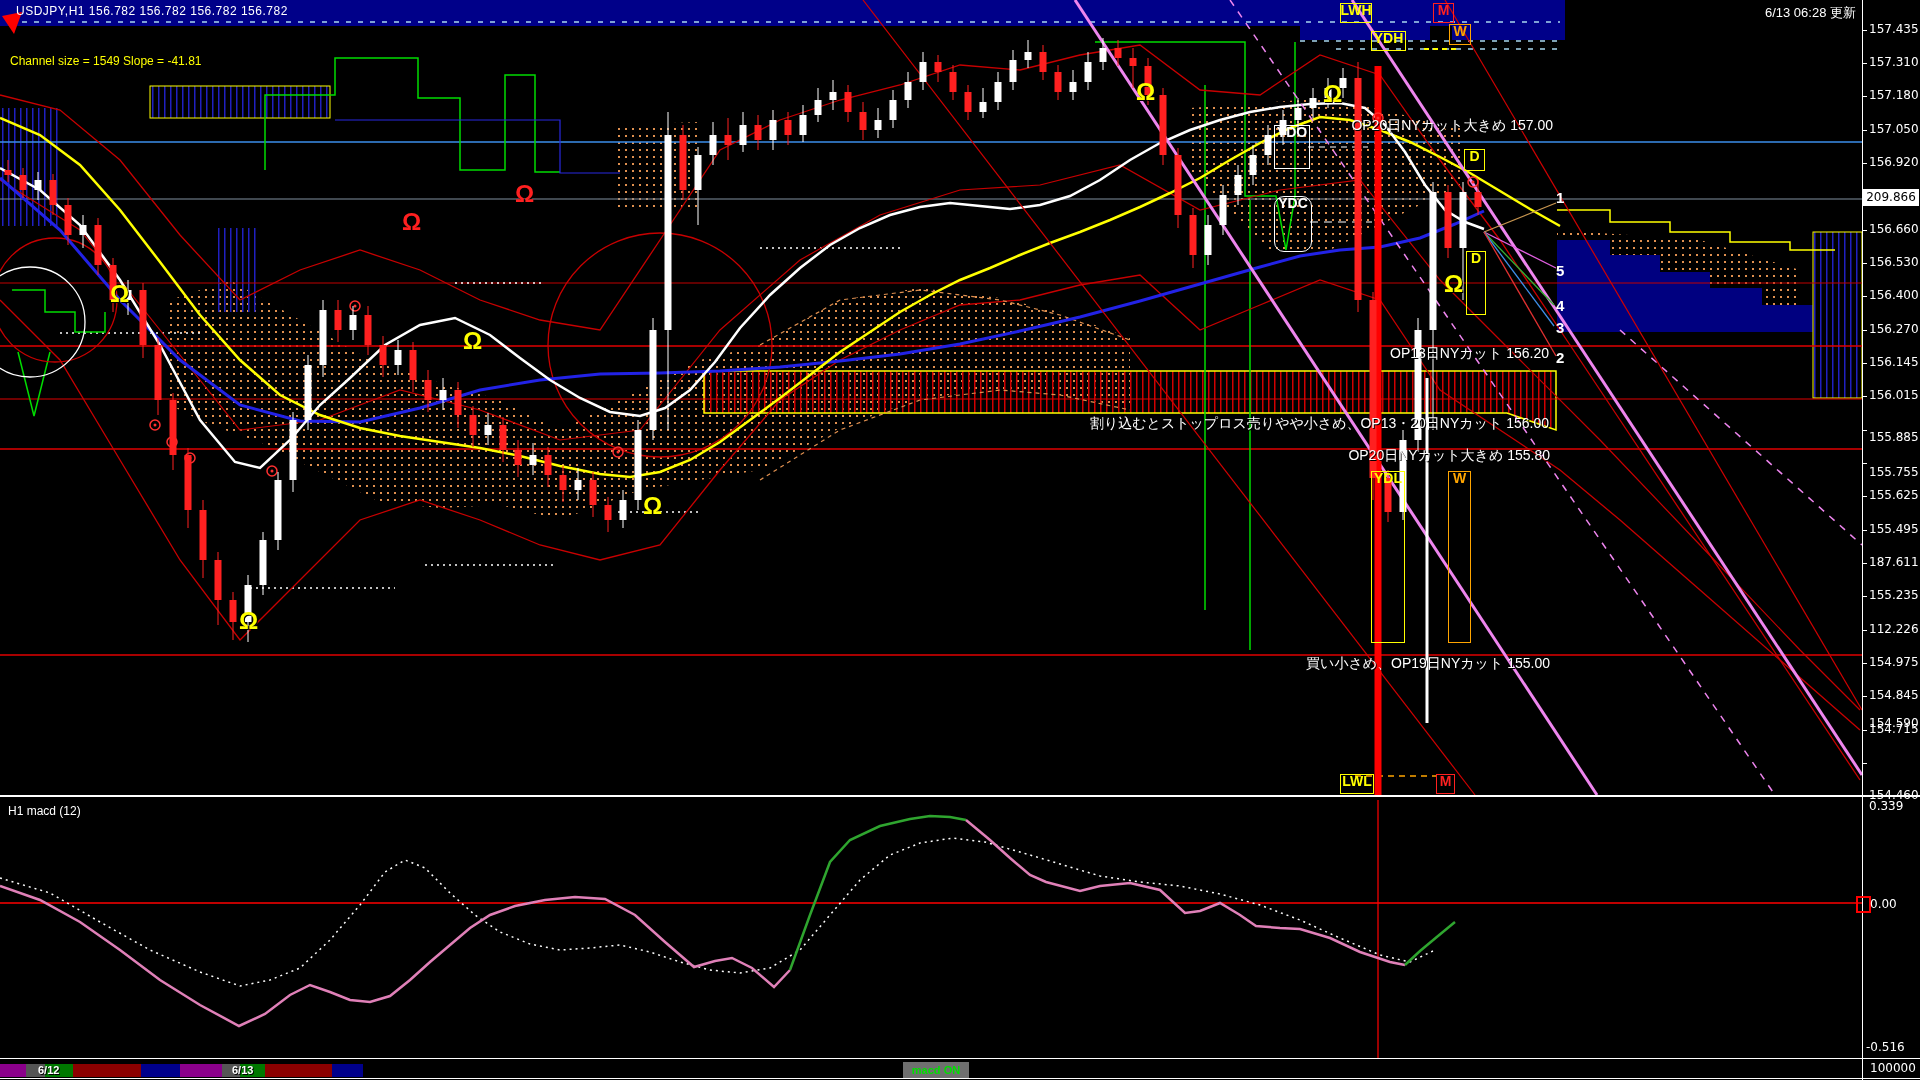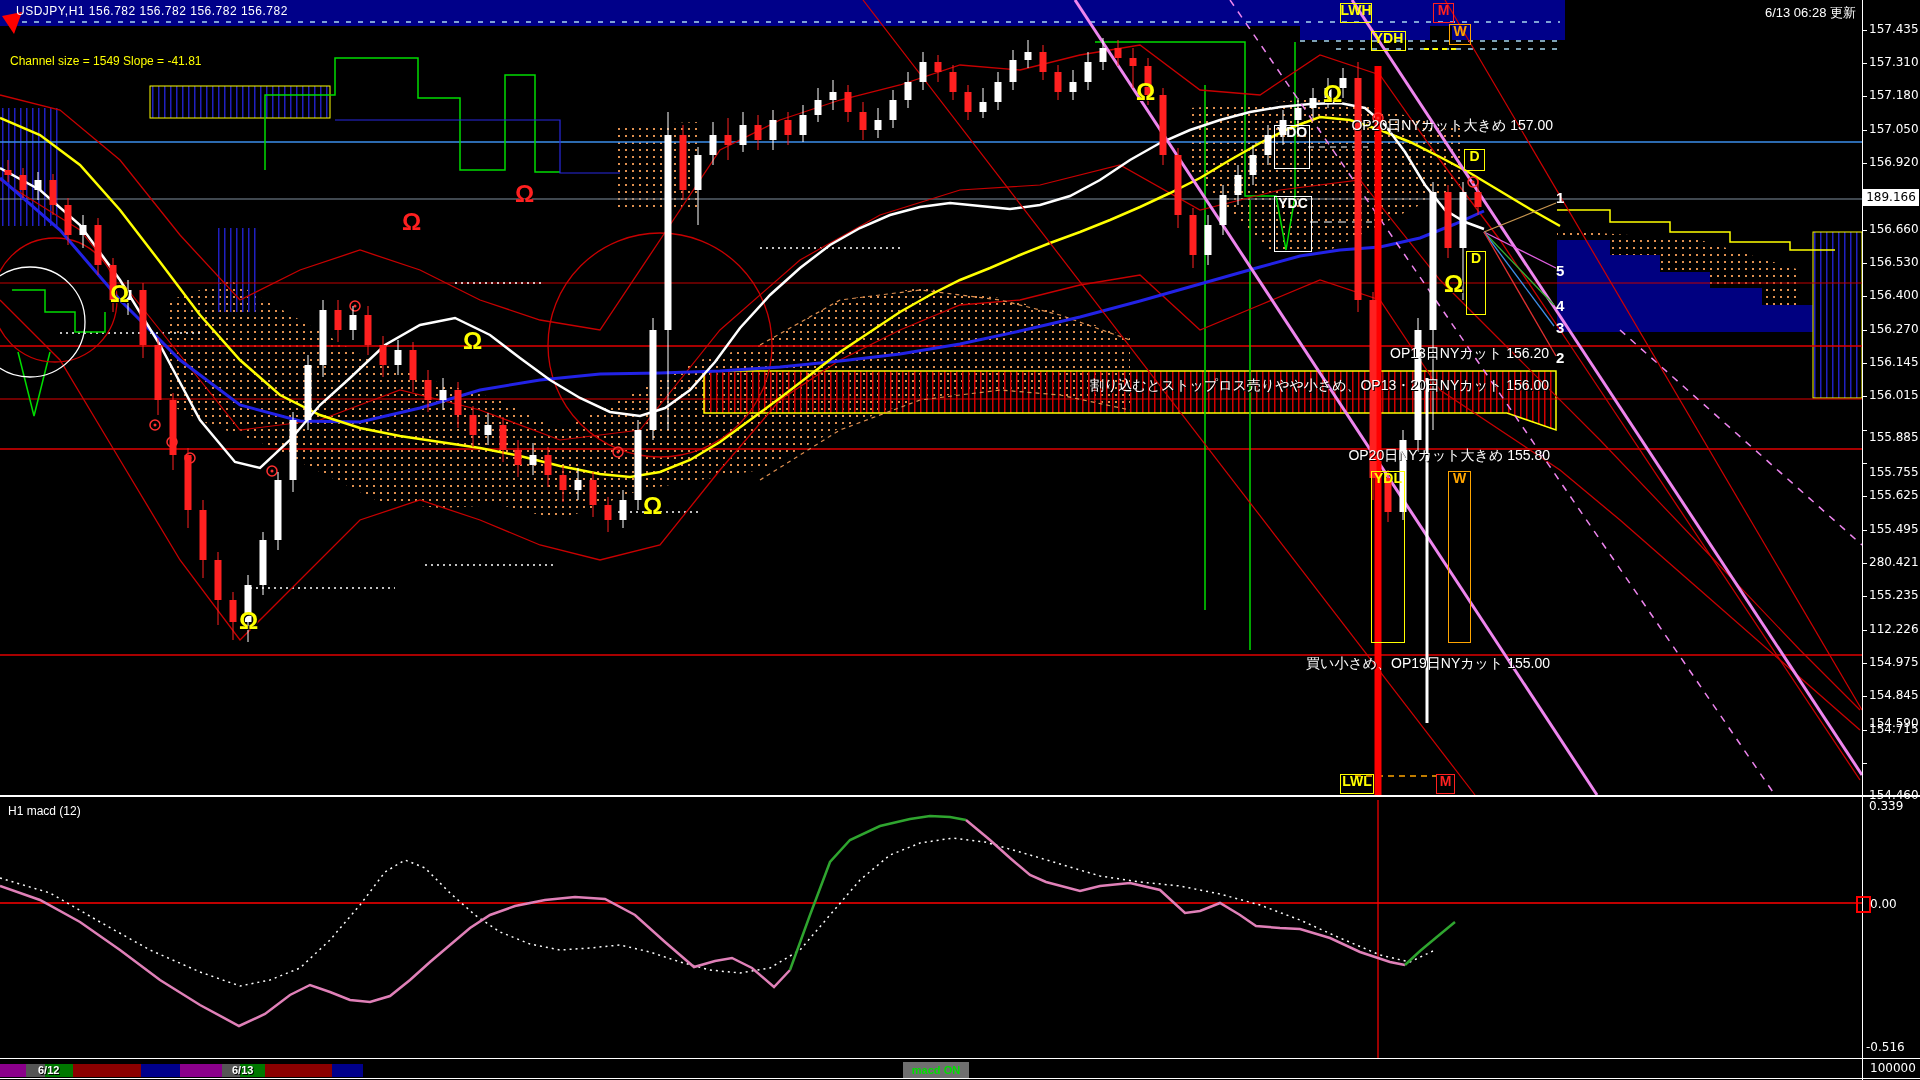--- a/index.html
+++ b/index.html
@@ -497,21 +497,21 @@
   <div id="overlay">
     <span class="ticker">USDJPY,H1  156.782 156.782 156.782 156.782</span>
     <span class="updated">6/13 06:28 更新</span>
     <span class="chaninfo">Channel size = 1549 Slope = -41.81</span>
 
     <div class="axisline"></div>
     <div class="sep" style="left:0;top:795px;width:1920px;height:2px;"></div>
     <div class="sep" style="left:0;top:1058px;width:1920px;height:1px;"></div>
     <div class="sep" style="left:0;top:1078px;width:1920px;height:1px;"></div>
 
-    <div class="curprice">189.166</div>
+    <div class="curprice">209.866</div>
     <span class="macdlabel">H1  macd (12)</span>
     <span class="macdval" style="left:1869px;top:799px;">0.339</span>
     <div class="zerobox"></div>
     <span class="macdval" style="left:1870px;top:897px;">0.00</span>
     <span class="macdval" style="left:1866px;top:1040px;">-0.516</span>
     <span class="macdval" style="left:1870px;top:1061px;">100000</span>
 
     <div class="tlbar">
         <div class="tseg" style="left: 0px; width: 26px; background: rgb(139, 0, 139);"></div>
         <div class="tseg" style="left: 26px; width: 19px; background: rgb(85, 85, 85);"></div>
@@ -549,51 +549,51 @@
       <div class="ticklabel" style="left: 1869px; top: 388px;">156.015</div>
       <div class="tickmark" style="left: 1862px; top: 429.5px;"></div>
       <div class="ticklabel" style="left: 1869px; top: 422px; margin-top: 8px;">155.885</div>
       <div class="tickmark" style="left: 1862px; top: 462.5px;"></div>
       <div class="ticklabel" style="left: 1869px; top: 455px; margin-top: 10px;">155.755</div>
       <div class="tickmark" style="left: 1862px; top: 495.5px;"></div>
       <div class="ticklabel" style="left: 1869px; top: 488px;">155.625</div>
       <div class="tickmark" style="left: 1862px; top: 529.5px;"></div>
       <div class="ticklabel" style="left: 1869px; top: 522px;">155.495</div>
       <div class="tickmark" style="left: 1862px; top: 562.5px;"></div>
-      <div class="ticklabel" style="left: 1869px; top: 555px;">280.421</div>
+      <div class="ticklabel" style="left: 1869px; top: 555px;">187.611</div>
       <div class="tickmark" style="left: 1862px; top: 595.5px;"></div>
       <div class="ticklabel" style="left: 1869px; top: 588px;">155.235</div>
       <div class="tickmark" style="left: 1862px; top: 629.5px;"></div>
       <div class="ticklabel" style="left: 1869px; top: 622px;">112.226</div>
       <div class="tickmark" style="left: 1862px; top: 662.5px;"></div>
       <div class="ticklabel" style="left: 1869px; top: 655px;">154.975</div>
       <div class="tickmark" style="left: 1862px; top: 695.5px;"></div>
       <div class="ticklabel" style="left: 1869px; top: 688px;">154.845</div>
       <div class="tickmark" style="left: 1862px; top: 729.5px;"></div>
       <div class="ticklabel" style="left: 1869px; top: 722px;">154.715</div>
       <div class="tickmark" style="left: 1862px; top: 762.5px;"></div>
       <div class="ticklabel" style="left: 1869px; top: 716px;">154.590</div>
       <div class="tickmark" style="left: 1862px; top: 795.5px;"></div>
       <div class="ticklabel" style="left: 1869px; top: 788px;">154.460</div>
       <div class="anno" style="right: 367px; top: 117px;">OP20日NYカット大きめ 157.00</div>
       <div class="anno" style="right: 371px; top: 345px;">OP13日NYカット 156.20</div>
-      <div class="anno" style="right: 371px; top: 377px;">割り込むとストップロス売りやや小さめ、OP13・20日NYカット 156.00</div>
+      <div class="anno" style="right: 371px; top: 415px;">割り込むとストップロス売りやや小さめ、OP13・20日NYカット 156.00</div>
       <div class="anno" style="right: 370px; top: 447px;">OP20日NYカット大きめ 155.80</div>
       <div class="anno" style="right: 370px; top: 655px;">買い小さめ、OP19日NYカット 155.00</div>
       <div class="fanlabel" style="left: 1556px; top: 189px;">1</div>
       <div class="fanlabel" style="left: 1556px; top: 262px;">5</div>
       <div class="fanlabel" style="left: 1556px; top: 297px;">4</div>
       <div class="fanlabel" style="left: 1556px; top: 319px;">3</div>
       <div class="fanlabel" style="left: 1556px; top: 349px;">2</div>
       <div class="mbox" style="left: 1340px; top: 3px; width: 30px; height: 18px; border-color: rgb(255, 255, 0); color: rgb(255, 255, 0);">LWH</div>
       <div class="mbox" style="left: 1433px; top: 3px; width: 19px; height: 18px; border-color: rgb(255, 32, 32); color: rgb(255, 32, 32);">M</div>
       <div class="mbox" style="left: 1449px; top: 24px; width: 20px; height: 19px; border-color: rgb(255, 165, 0); color: rgb(255, 165, 0);">W</div>
       <div class="mbox" style="left: 1371px; top: 31px; width: 33px; height: 18px; border-color: rgb(255, 255, 0); color: rgb(255, 255, 0);">YDH</div>
       <div class="mbox" style="left: 1274px; top: 125px; width: 34px; height: 42px; border-color: rgb(255, 255, 255); color: rgb(255, 255, 255);">YDO</div>
-      <div class="mbox" style="left: 1274px; top: 196px; width: 36px; height: 54px; border-color: rgb(255, 255, 255); color: rgb(255, 255, 255);">YDC</div>
+      <div class="mbox" style="left: 1274px; top: 196px; width: 36px; height: 54px; border-color: rgb(255, 255, 255); color: rgb(255, 255, 255); border-radius: 10px;">YDC</div>
       <div class="mbox" style="left: 1464px; top: 149px; width: 19px; height: 20px; border-color: rgb(255, 255, 0); color: rgb(255, 255, 0);">D</div>
       <div class="mbox" style="left: 1466px; top: 251px; width: 18px; height: 62px; border-color: rgb(255, 255, 0); color: rgb(255, 255, 0);">D</div>
       <div class="mbox" style="left: 1371px; top: 471px; width: 32px; height: 170px; border-color: rgb(255, 255, 0); color: rgb(255, 255, 0);">YDL</div>
       <div class="mbox" style="left: 1448px; top: 471px; width: 21px; height: 170px; border-color: rgb(255, 165, 0); color: rgb(255, 165, 0);">W</div>
       <div class="mbox" style="left: 1340px; top: 774px; width: 32px; height: 18px; border-color: rgb(255, 255, 0); color: rgb(255, 255, 0);">LWL</div>
       <div class="mbox" style="left: 1436px; top: 774px; width: 17px; height: 18px; border-color: rgb(255, 32, 32); color: rgb(255, 32, 32);">M</div>
       <div class="omega" style="left: 110px; top: 282px; color: rgb(255, 255, 0);">Ω</div>
       <div class="omega" style="left: 463px; top: 329px; color: rgb(255, 255, 0);">Ω</div>
       <div class="omega" style="left: 239px; top: 609px; color: rgb(255, 255, 0);">Ω</div>
       <div class="omega" style="left: 643px; top: 494px; color: rgb(255, 255, 0);">Ω</div>

